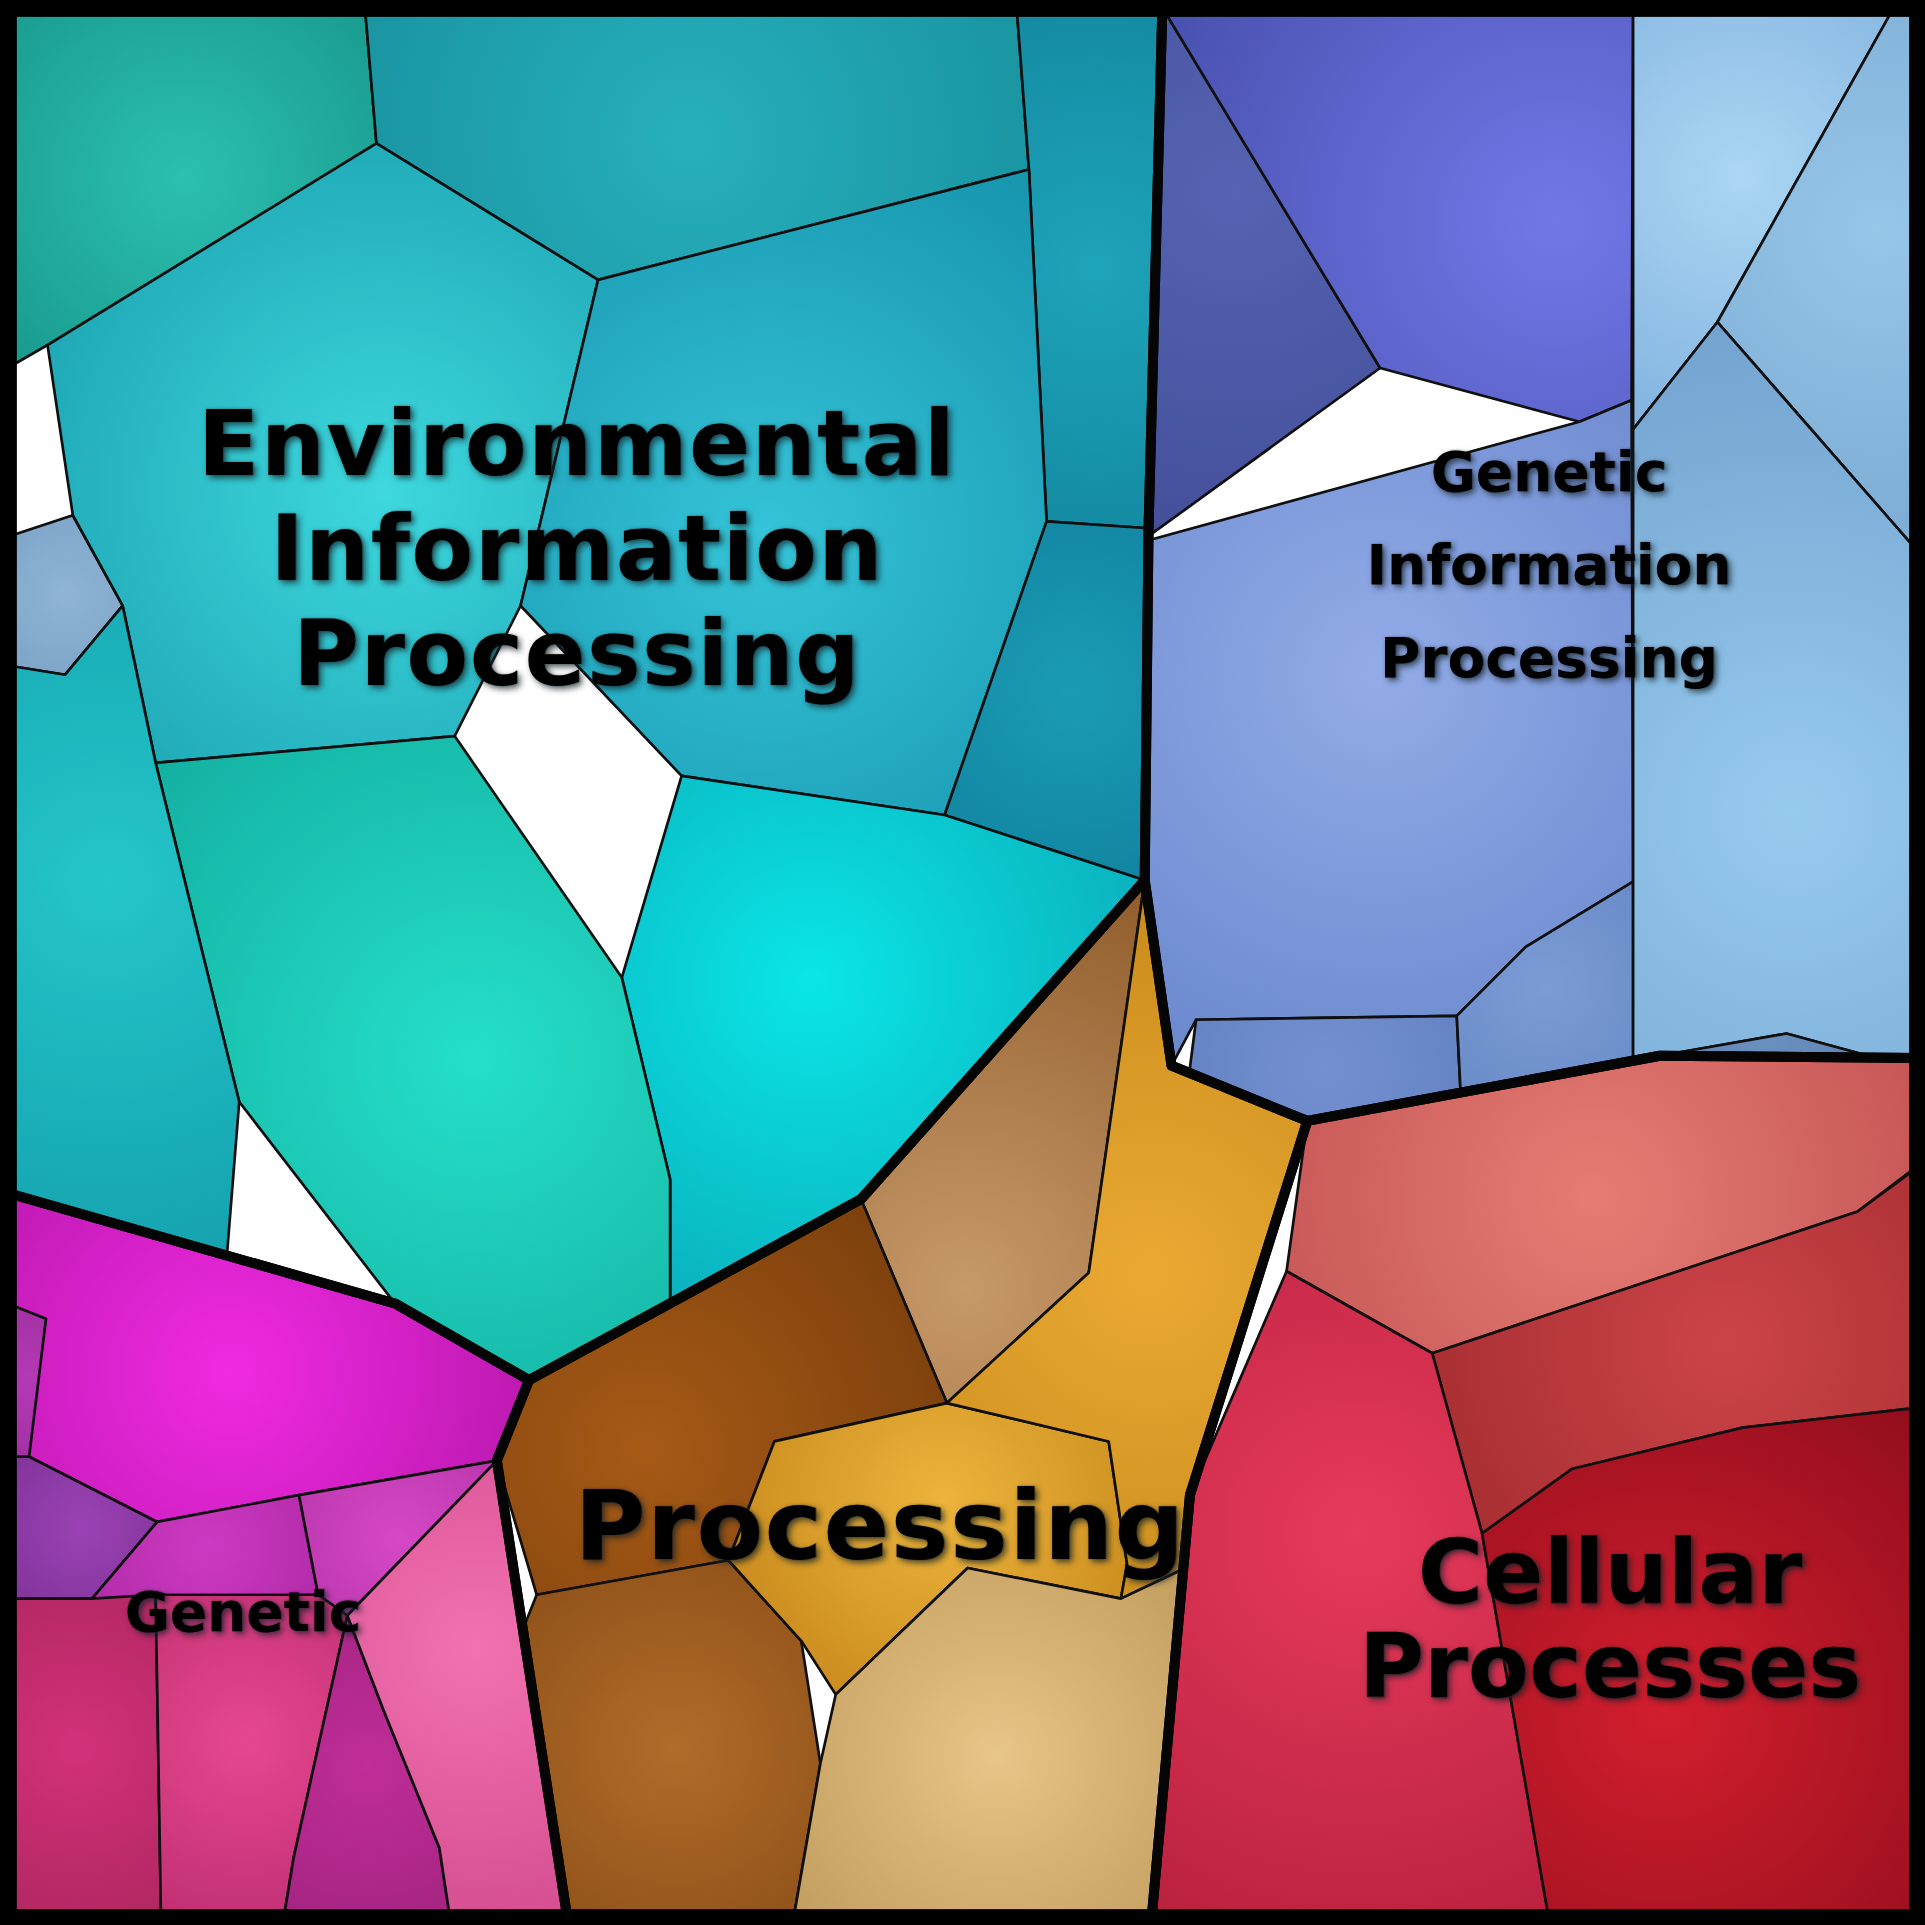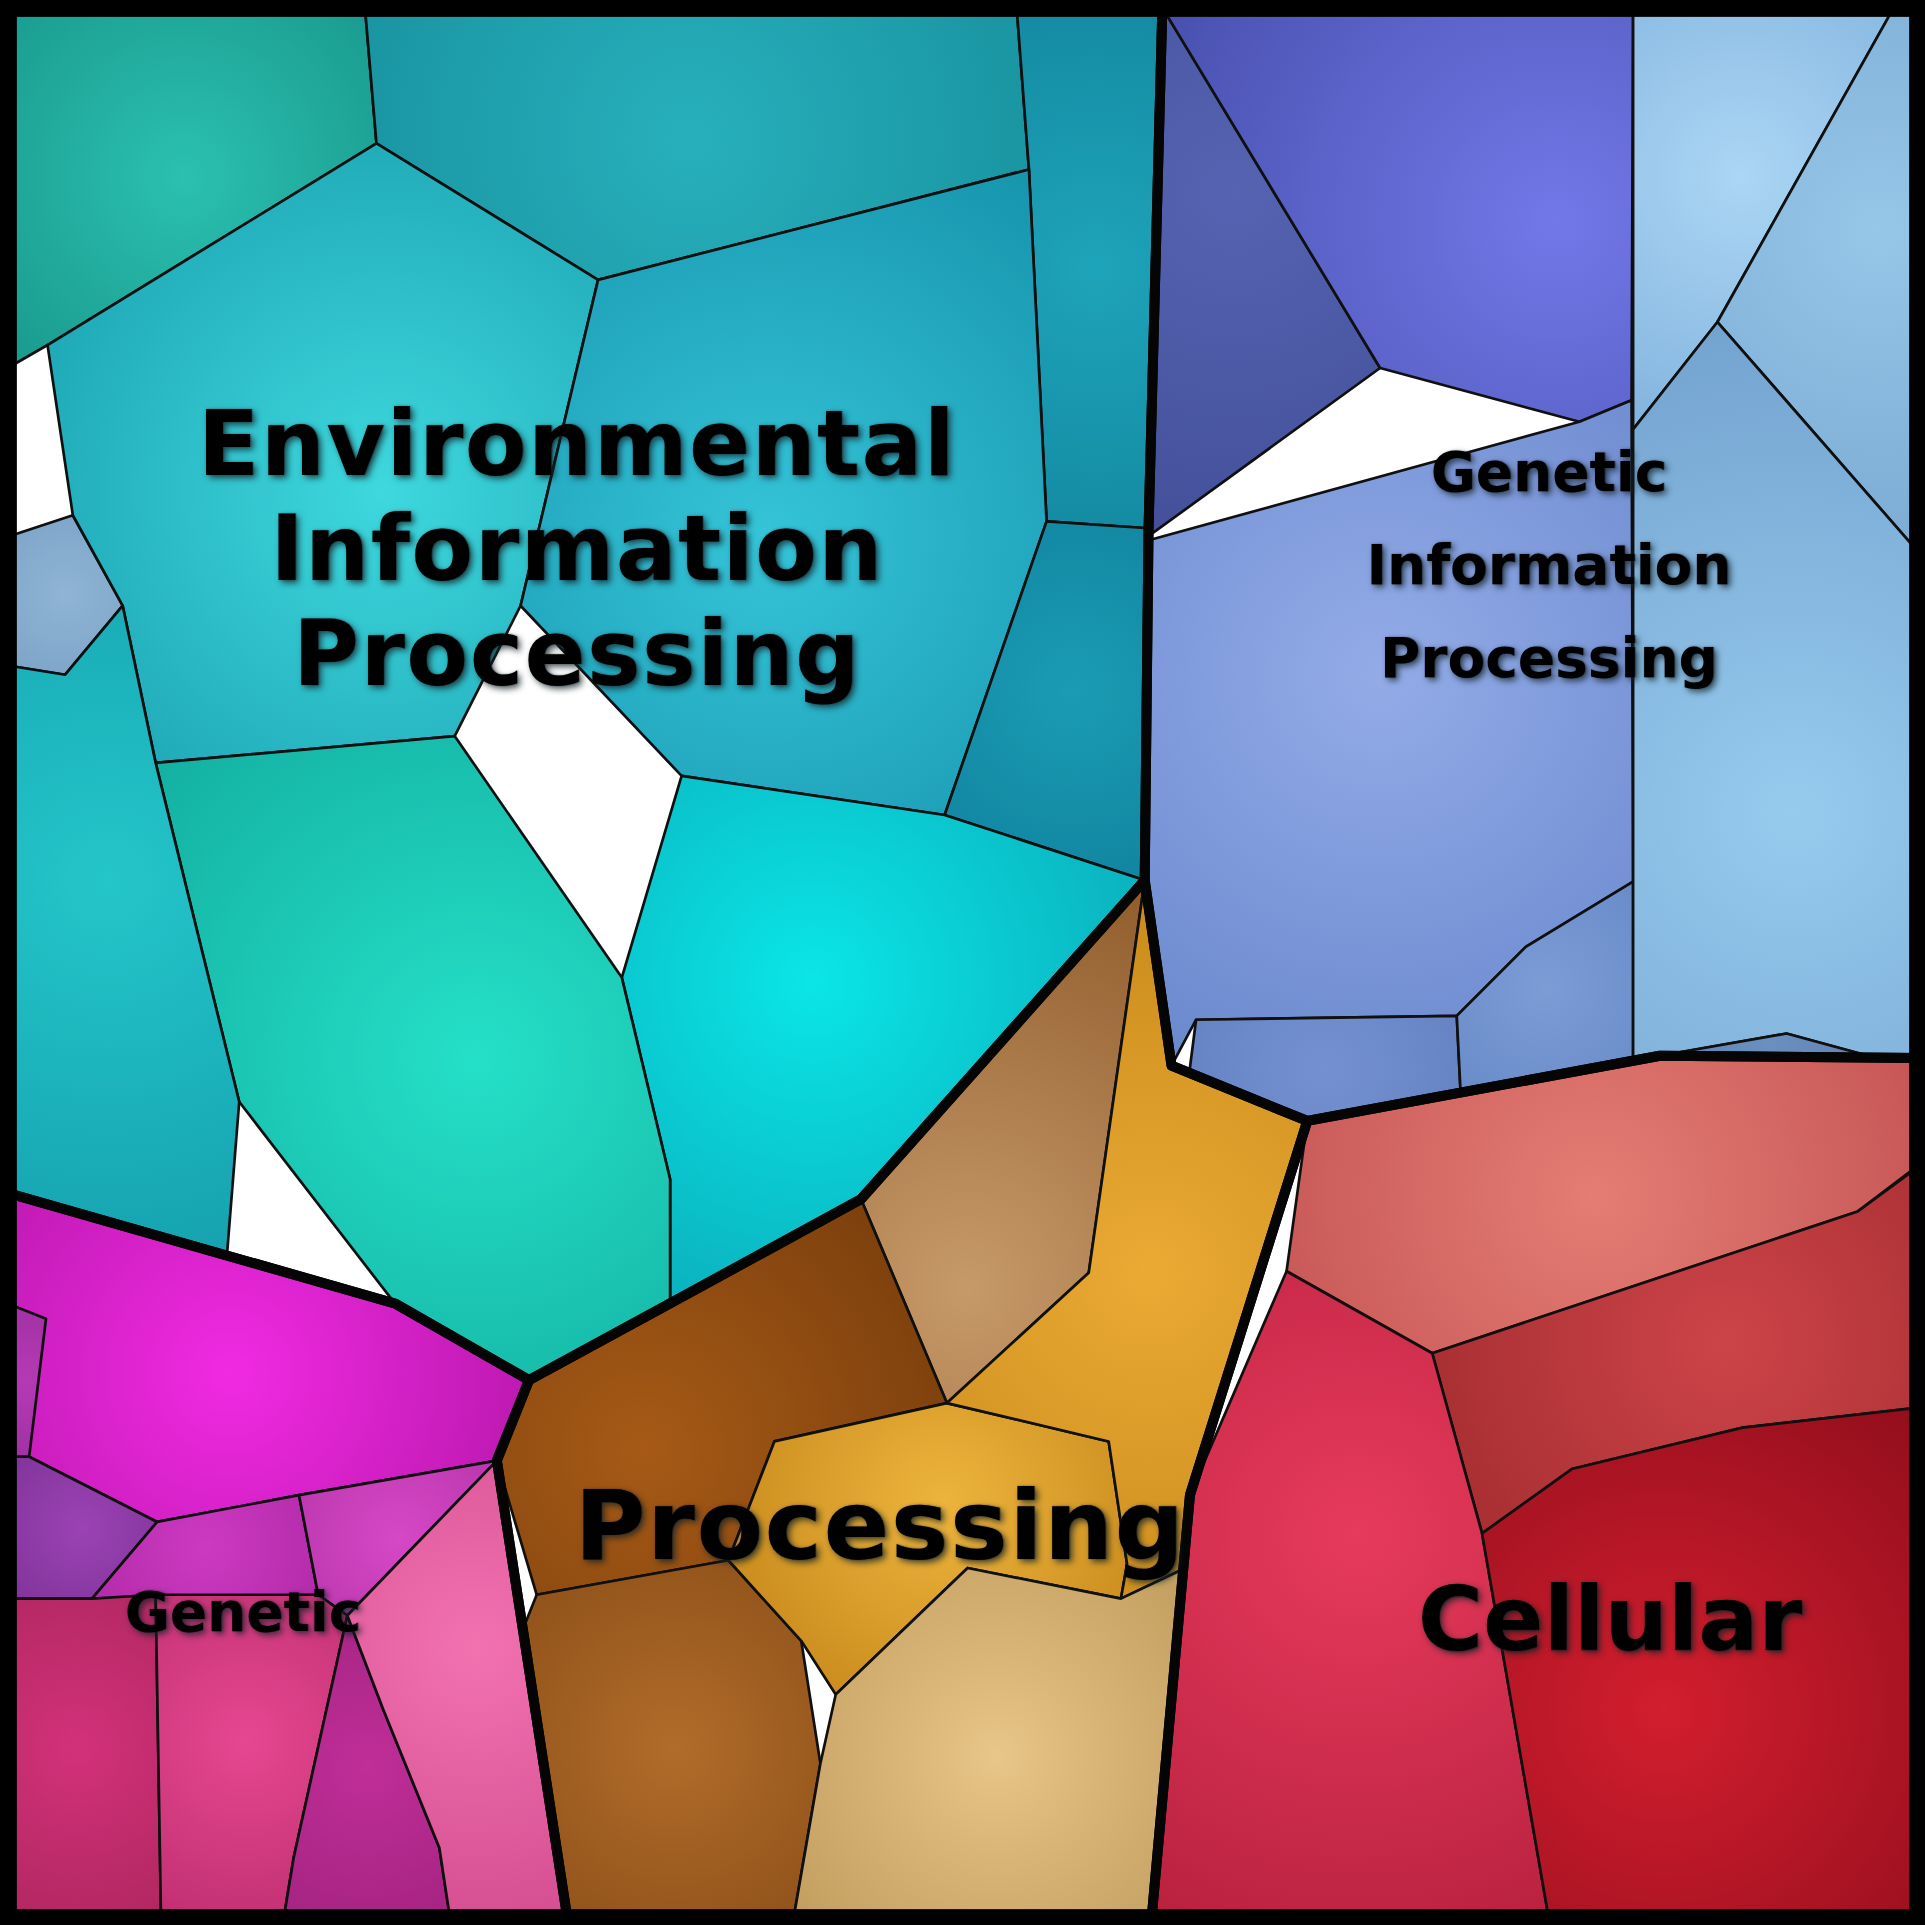--- a/index.html
+++ b/index.html
@@ -231,19 +231,20 @@
     <div>Information</div>
     <div>Processing</div>
   </div>
 
   <div class="lbl" id="lbl-met">
     <div>Processing</div>
   </div>
 
   <div class="lbl" id="lbl-cp">
     <div>Cellular</div>
+    <div>Processes</div>
   </div>
 
   <div class="lbl" id="lbl-os">
     <div>Genetic</div>
   </div>
 </div>
 
 
 </body></html>

